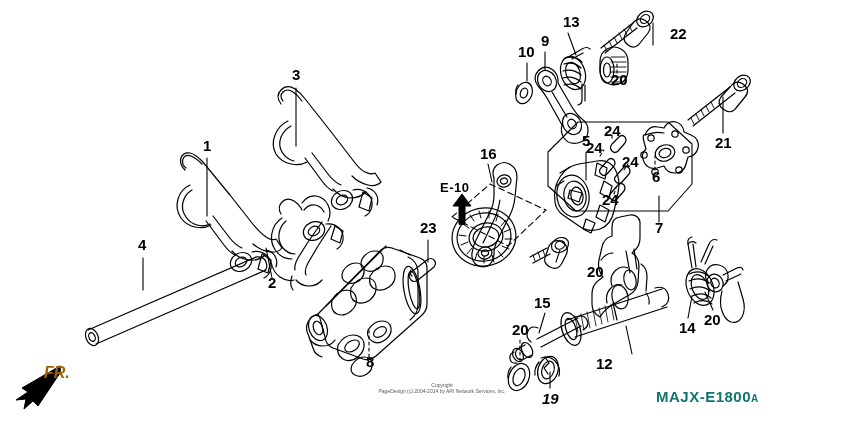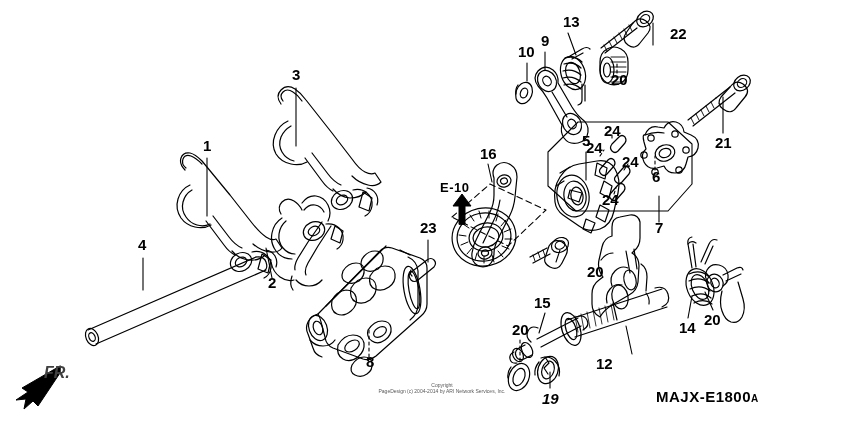--- a/index.html
+++ b/index.html
@@ -20,28 +20,28 @@
     letter-spacing:0px;
     white-space:nowrap;
     line-height:1;
   }
   .lbl.ref{font-size:13px;font-weight:bold;letter-spacing:0.5px;}
   .fr-text{
     position:absolute;
     font-size:16px;
     font-weight:bold;
     font-style:italic;
-    color:#404040;
+    color:#a16207;
     white-space:nowrap;
   }
   .code{
     position:absolute;
     font-size:15px;
     font-weight:bold;
-    color:#000000;
+    color:#0f766e;
     white-space:nowrap;
     letter-spacing:0.5px;
   }
   .code .suffix{font-size:10px;}
   .copy{
     position:absolute;
     font-size:5px;
     color:#5a5a5a;
     white-space:nowrap;
     text-align:center;

